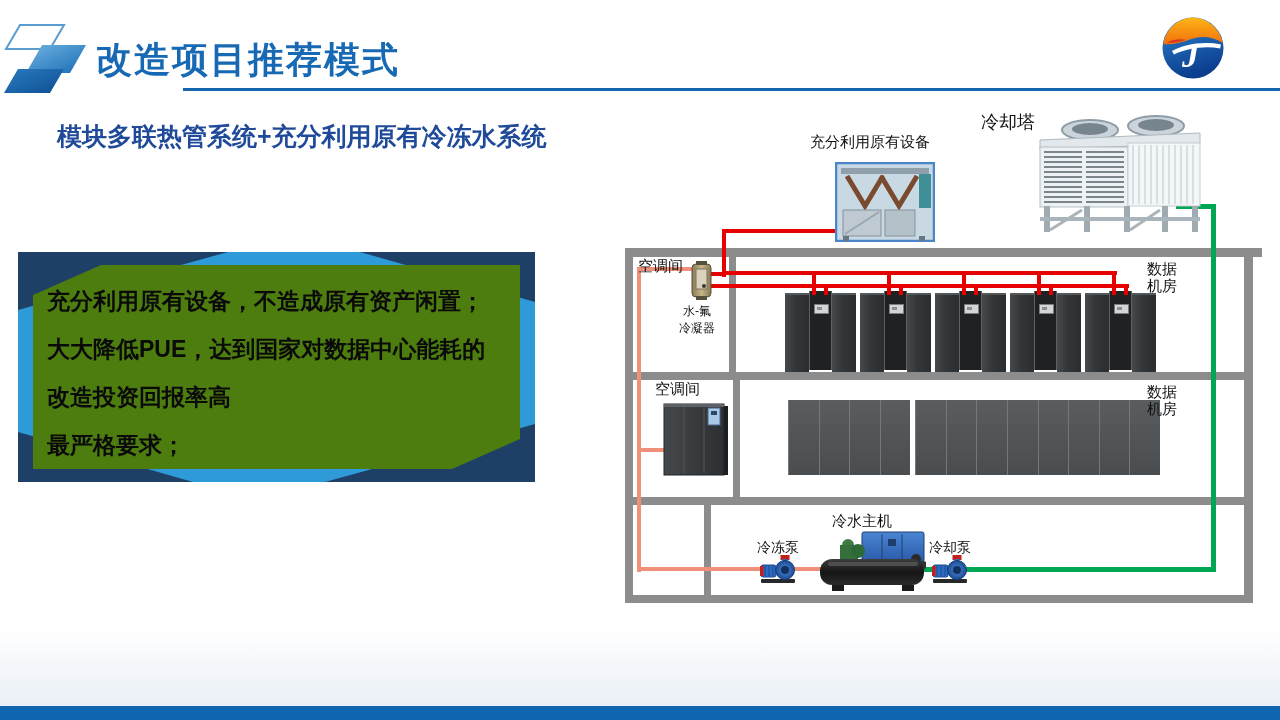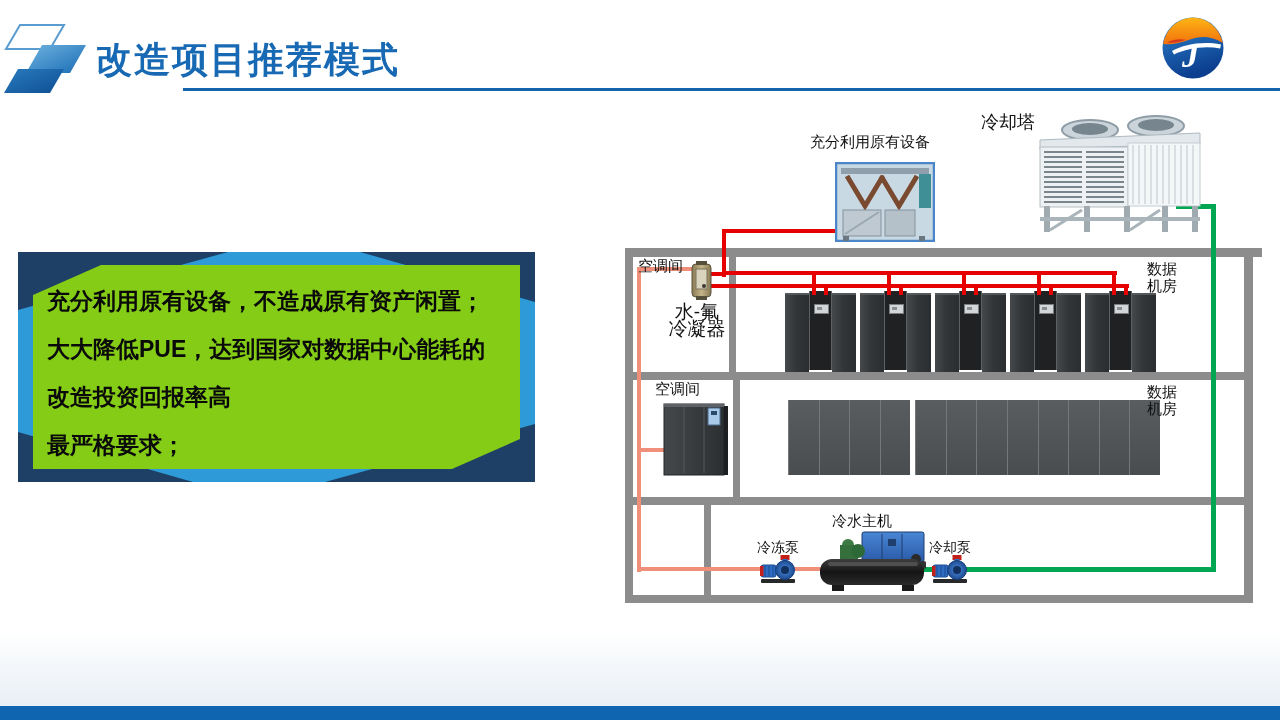--- a/index.html
+++ b/index.html
@@ -15,21 +15,21 @@
   
   .subtitle{position:absolute;left:57px;top:120px;font-size:25px;font-weight:bold;color:#1F4A99;white-space:nowrap;}
 
   
   .bbox{position:absolute;left:18px;top:252px;width:517px;height:230px;background:#2E9BD8;}
   .bbox .tri{position:absolute;background:#1E3F66;}
   .bbox .tri.tl{left:0;top:0;width:210px;height:58px;clip-path:polygon(0 0,100% 0,0 100%);}
   .bbox .tri.tr{right:0;top:0;width:175px;height:50px;clip-path:polygon(0 0,100% 0,100% 100%);}
   .bbox .tri.bl{left:0;bottom:0;width:175px;height:50px;clip-path:polygon(0 0,0 100%,100% 100%);}
   .bbox .tri.br{right:0;bottom:0;width:210px;height:58px;clip-path:polygon(100% 0,100% 100%,0 100%);}
-  .bpanel{position:absolute;left:15px;top:13px;right:15px;bottom:13px;background:#84cc16;
+  .bpanel{position:absolute;left:15px;top:13px;right:15px;bottom:13px;background:#4d7c0f;
           clip-path:polygon(68px 0,100% 0,100% calc(100% - 30px),calc(100% - 68px) 100%,0 100%,0 30px);
           padding:12px 16px 0 14px;box-sizing:border-box;}
   .bline{font-size:23px;font-weight:bold;color:#0a0a0a;line-height:48px;white-space:nowrap;}
 
   
   .wall{position:absolute;background:var(--wall,#8C8C8C);z-index:2;}
   .pipe{position:absolute;z-index:5;}
   .pipe.red{background:var(--pipe-red,#E60000);}
   .pipe.salmon{background:var(--pipe-salmon,#F0907A);}
   .pipe.green{background:var(--pipe-green,#00A651);}
@@ -88,20 +88,21 @@
           <stop offset="1" stop-color="#F2700C"></stop>
       </linearGradient>
     </defs>
     <circle cx="33" cy="33" r="30.5" fill="url(#lgB)"></circle>
     <path d="M3.2,29 C6,14 18,3 33,2.6 C48,3 60,14 62.8,28 C52,21 40,20.5 30,24.5 C20,28.5 10,30 3.2,29 Z" fill="url(#lgO)"></path>
     <path d="M7,27.5 C13,24.5 20,23.5 26,24.8 C19,27.5 12,28.3 7,27.5 Z" fill="#D8391C"></path>
     <path d="M12,36 C24,29.5 42,26 61,29.5 L60.2,33.5 C44,30.5 27,33.5 14,39.5 Z" fill="#ffffff"></path>
     <text x="22" y="52" font-size="34" font-weight="bold" font-style="italic" fill="#ffffff" font-family="'Liberation Serif',serif">J</text>
   </svg>
 
+  <div class="subtitle">模块多联热管系统+充分利用原有冷冻水系统</div>
 
   <div class="bbox">
     <div class="tri tl"></div>
     <div class="tri tr"></div>
     <div class="tri bl"></div>
     <div class="tri br"></div>
     <div class="bpanel">
       <div class="bline">充分利用原有设备，不造成原有资产闲置；</div>
       <div class="bline">大大降低PUE，达到国家对数据中心能耗的</div>
       <div class="bline">改造投资回报率高</div>
@@ -350,21 +351,21 @@
       <line x1="9" y1="13" x2="9" y2="23" stroke="#1A4A8E"></line>
       <line x1="13" y1="13" x2="13" y2="23" stroke="#1A4A8E"></line>
       <rect x="0" y="13" width="3.5" height="10" fill="#C22018"></rect>
       <circle cx="25" cy="17" r="9.5" fill="url(#pg2)" stroke="#173E7E"></circle>
       <circle cx="25" cy="17" r="4" fill="#12305E"></circle>
     </svg>
 
     <div class="dlabel c" style="left:790px;top:133px;width:160px;font-size:15px">充分利用原有设备</div>
     <div class="dlabel c" style="left:975px;top:110px;width:66px;font-size:18px">冷却塔</div>
     <div class="dlabel" style="left:638px;top:257px;font-size:15px">空调间</div>
-    <div class="dlabel c" style="left:662px;top:303px;width:70px;font-size:19px;line-height:17px">
+    <div class="dlabel c" style="left:662px;top:303px;width:70px;font-size:12px;line-height:17px">
       <div>水-氟</div>
       <div>冷凝器</div>
     </div>
     <div class="dlabel c" style="left:1140px;top:260px;width:44px;font-size:15px;line-height:17px">
       <div>数据</div>
       <div>机房</div>
     </div>
     <div class="dlabel" style="left:655px;top:380px;font-size:15px">空调间</div>
     <div class="dlabel c" style="left:1140px;top:383px;width:44px;font-size:15px;line-height:17px">
       <div>数据</div>

